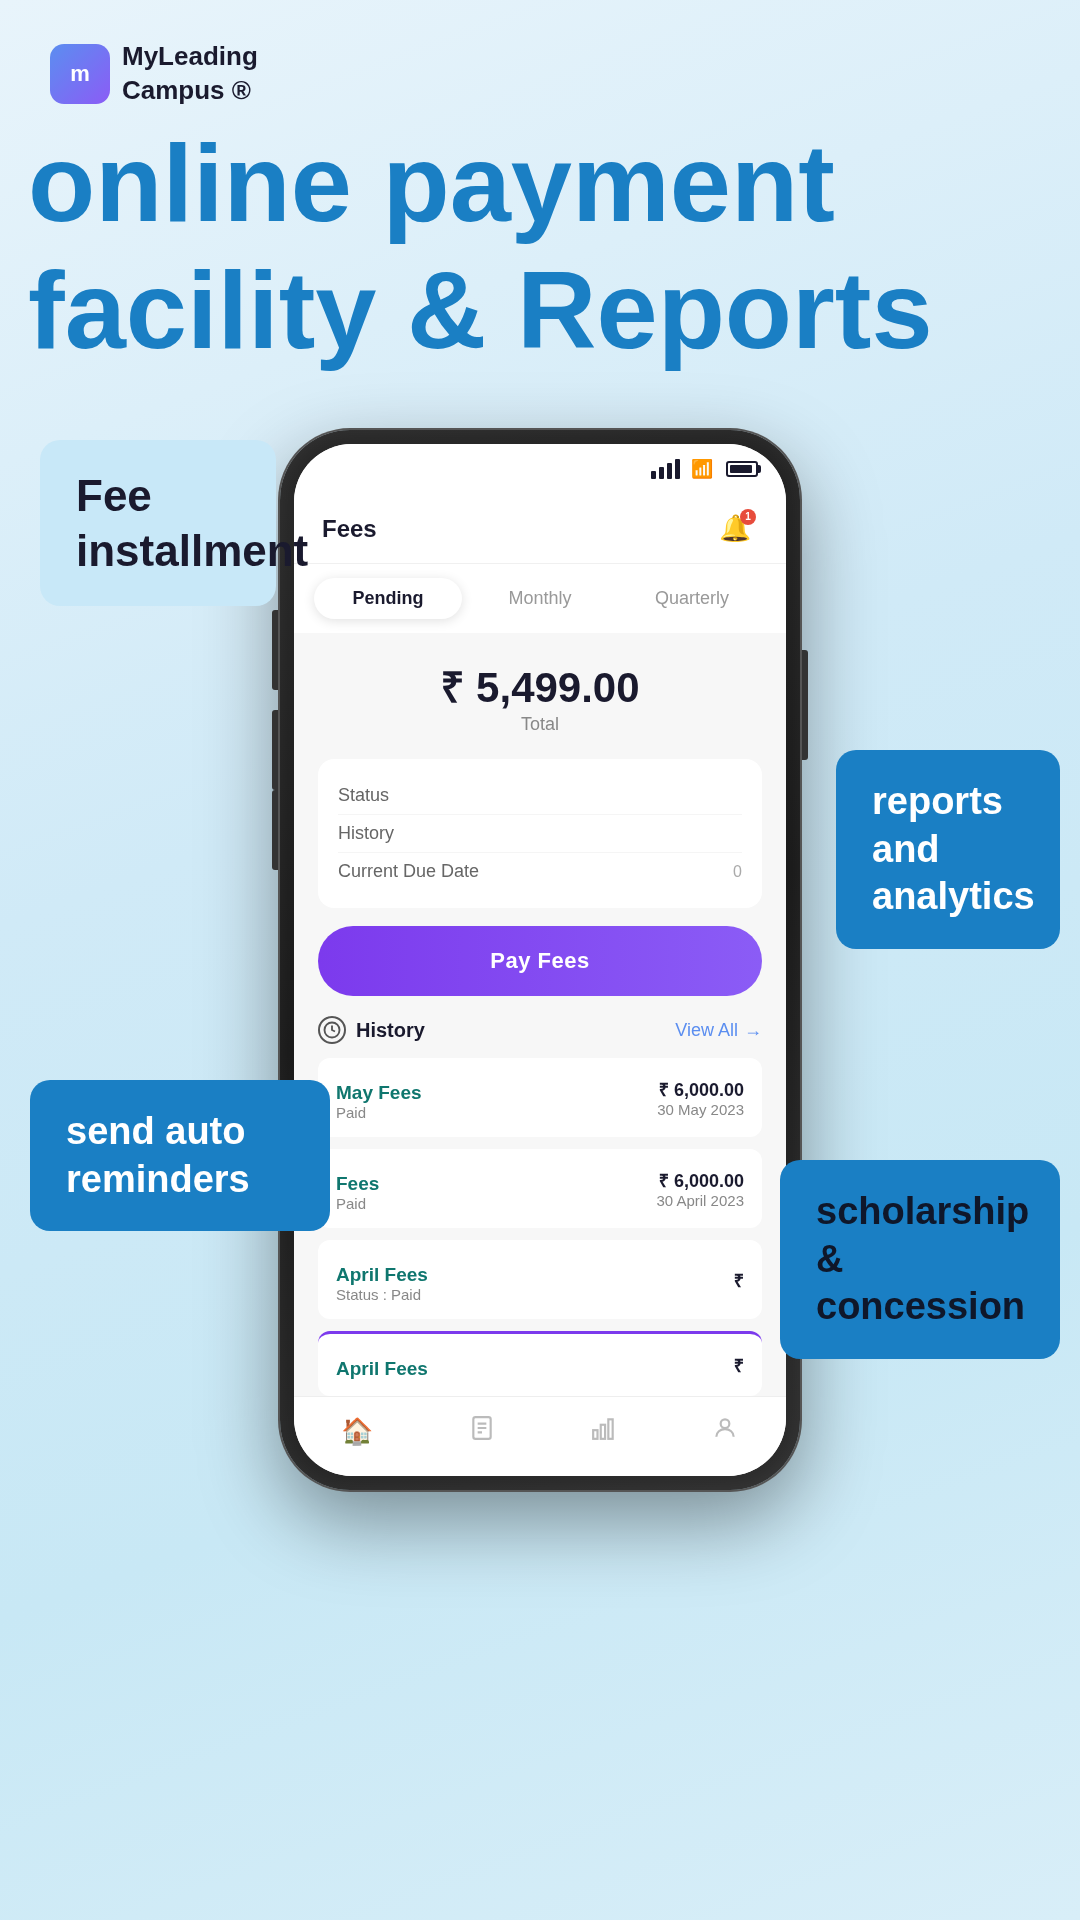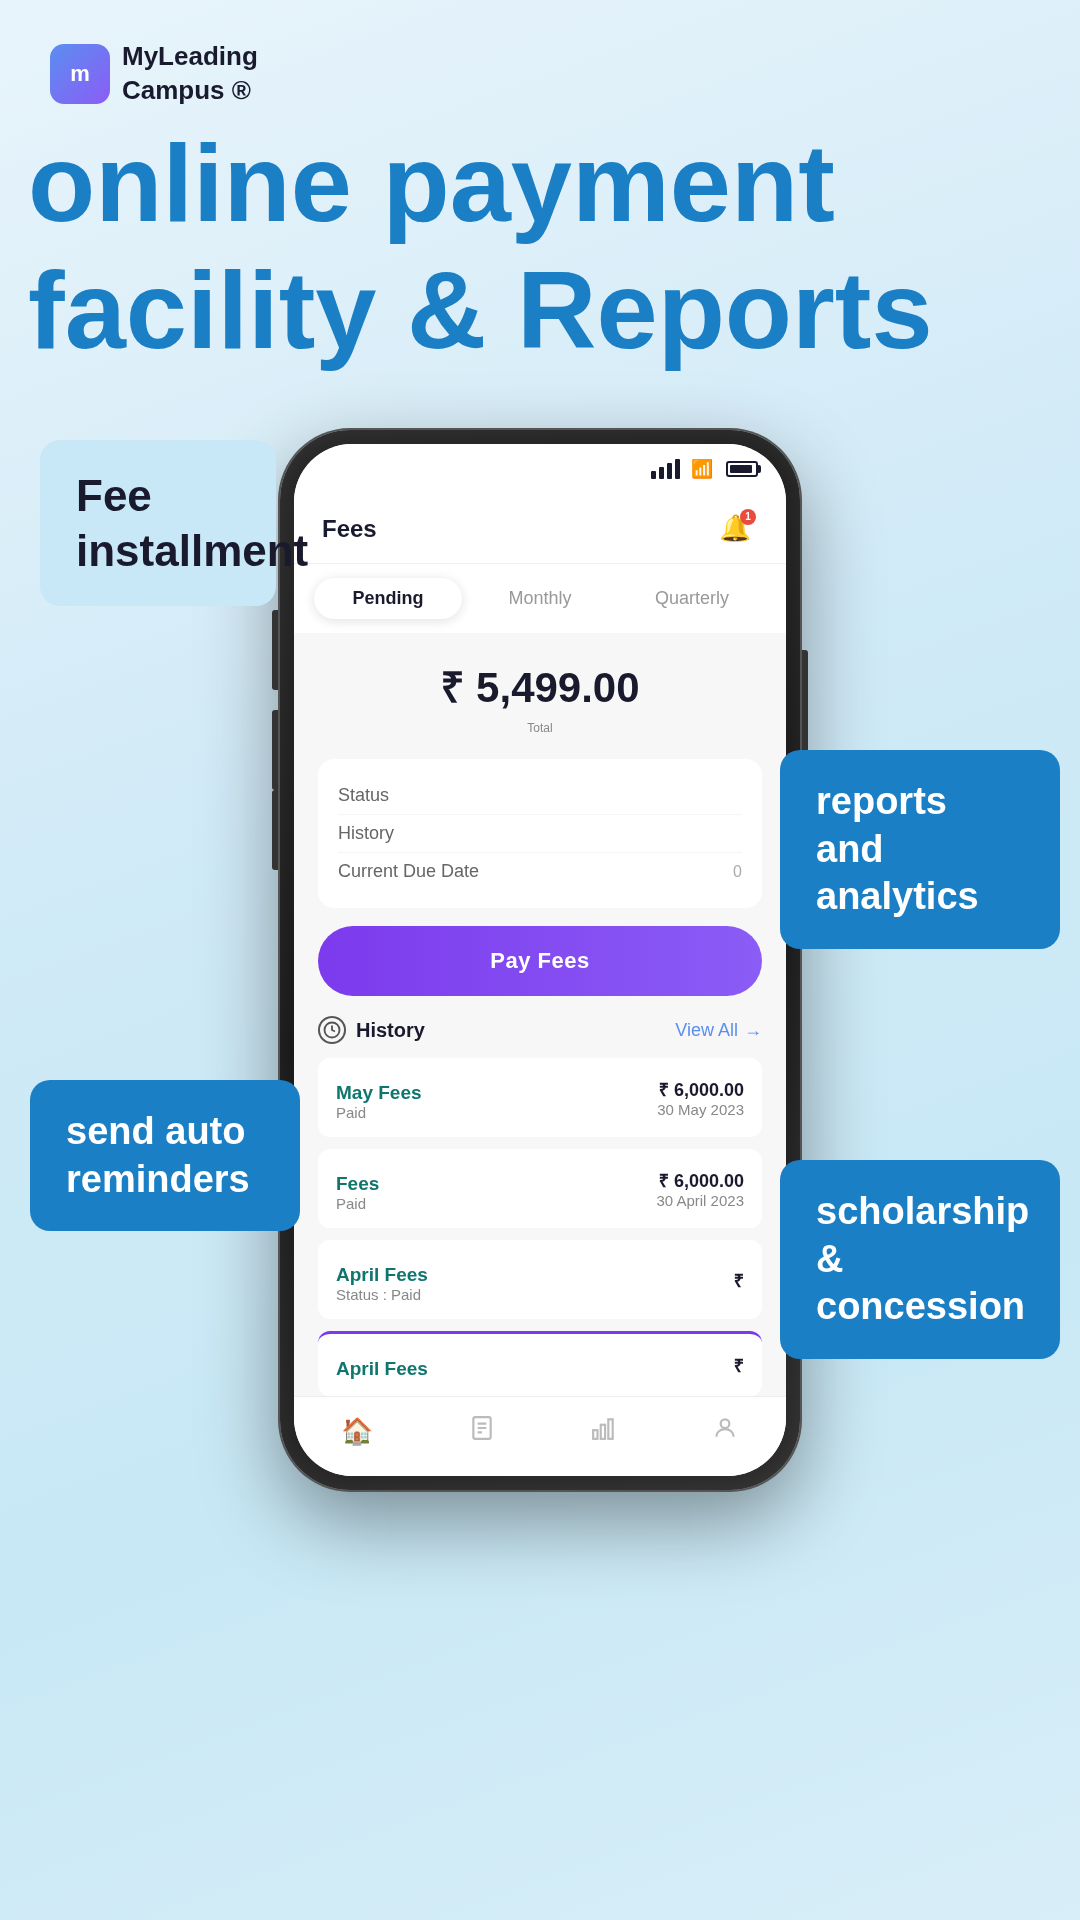--- a/index.html
+++ b/index.html
@@ -252,23 +252,23 @@
     .total-section {
       text-align: center;
       margin-bottom: 24px;
     }
     .total-amount {
       font-size: 42px;
       font-weight: 700;
       color: #1a1a2e;
     }
     .total-label {
-      font-size: 12px;
+      font-size: 18px;
       color: #888;
-      margin-top: 7px;
+      margin-top: 0;
     }
 
     
     .info-card {
       background: white;
       border-radius: 16px;
       padding: 18px 20px;
       margin-bottom: 18px;
     }
     .info-row {
@@ -410,38 +410,38 @@
       color: #1a1a2e;
       width: 236px;
       font-size: 44px;
       z-index: 10;
     }
     .label-reports {
       top: 750px;
       right: 20px;
       background: #1a7fc4;
       color: white;
-      width: 280px;
+      width: 224px;
       font-size: 38px;
       z-index: 10;
     }
     .label-reminders {
       top: 1080px;
       left: 30px;
       background: #1a7fc4;
       color: white;
-      width: 270px;
+      width: 300px;
       font-size: 38px;
       z-index: 10;
     }
     .label-scholarship {
       top: 1160px;
       right: 20px;
       background: #1a7fc4;
-      color: #ffffff;
+      color: #0f172a;
       width: 280px;
       font-size: 38px;
       z-index: 10;
     }
 
     
     .april-bottom {
       border-top: 3px solid #7c3aed;
     }
   </style>

